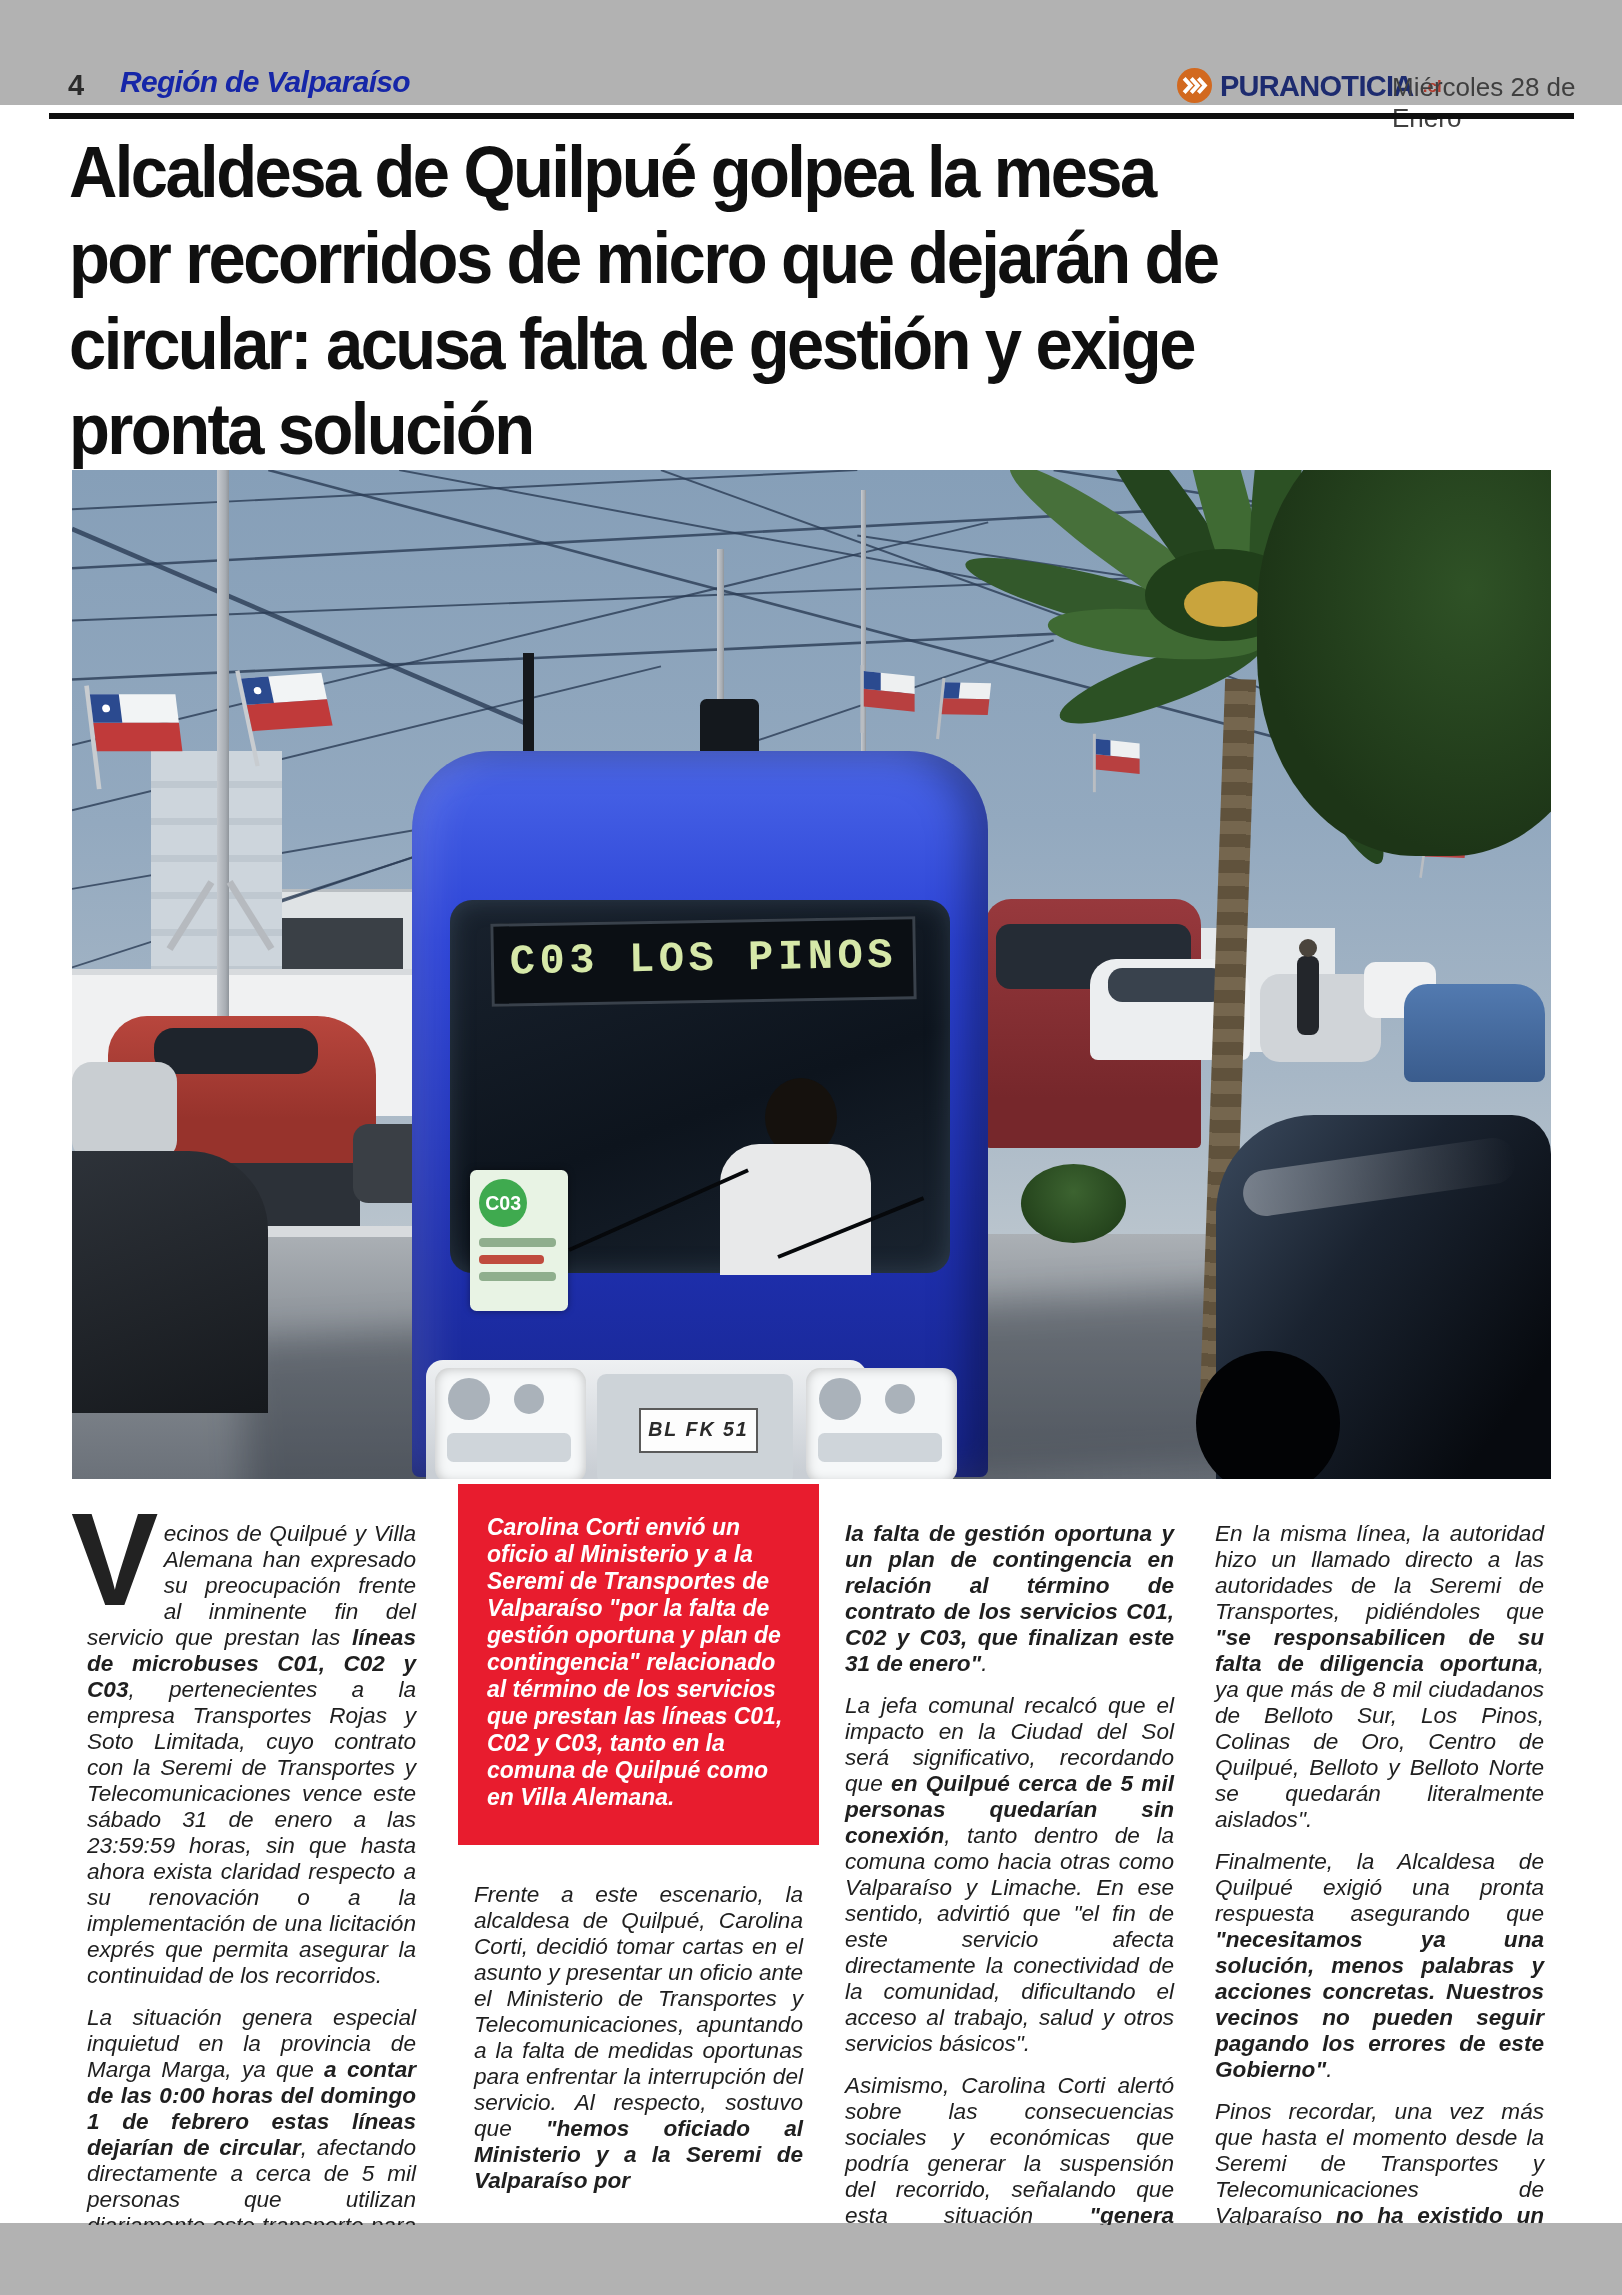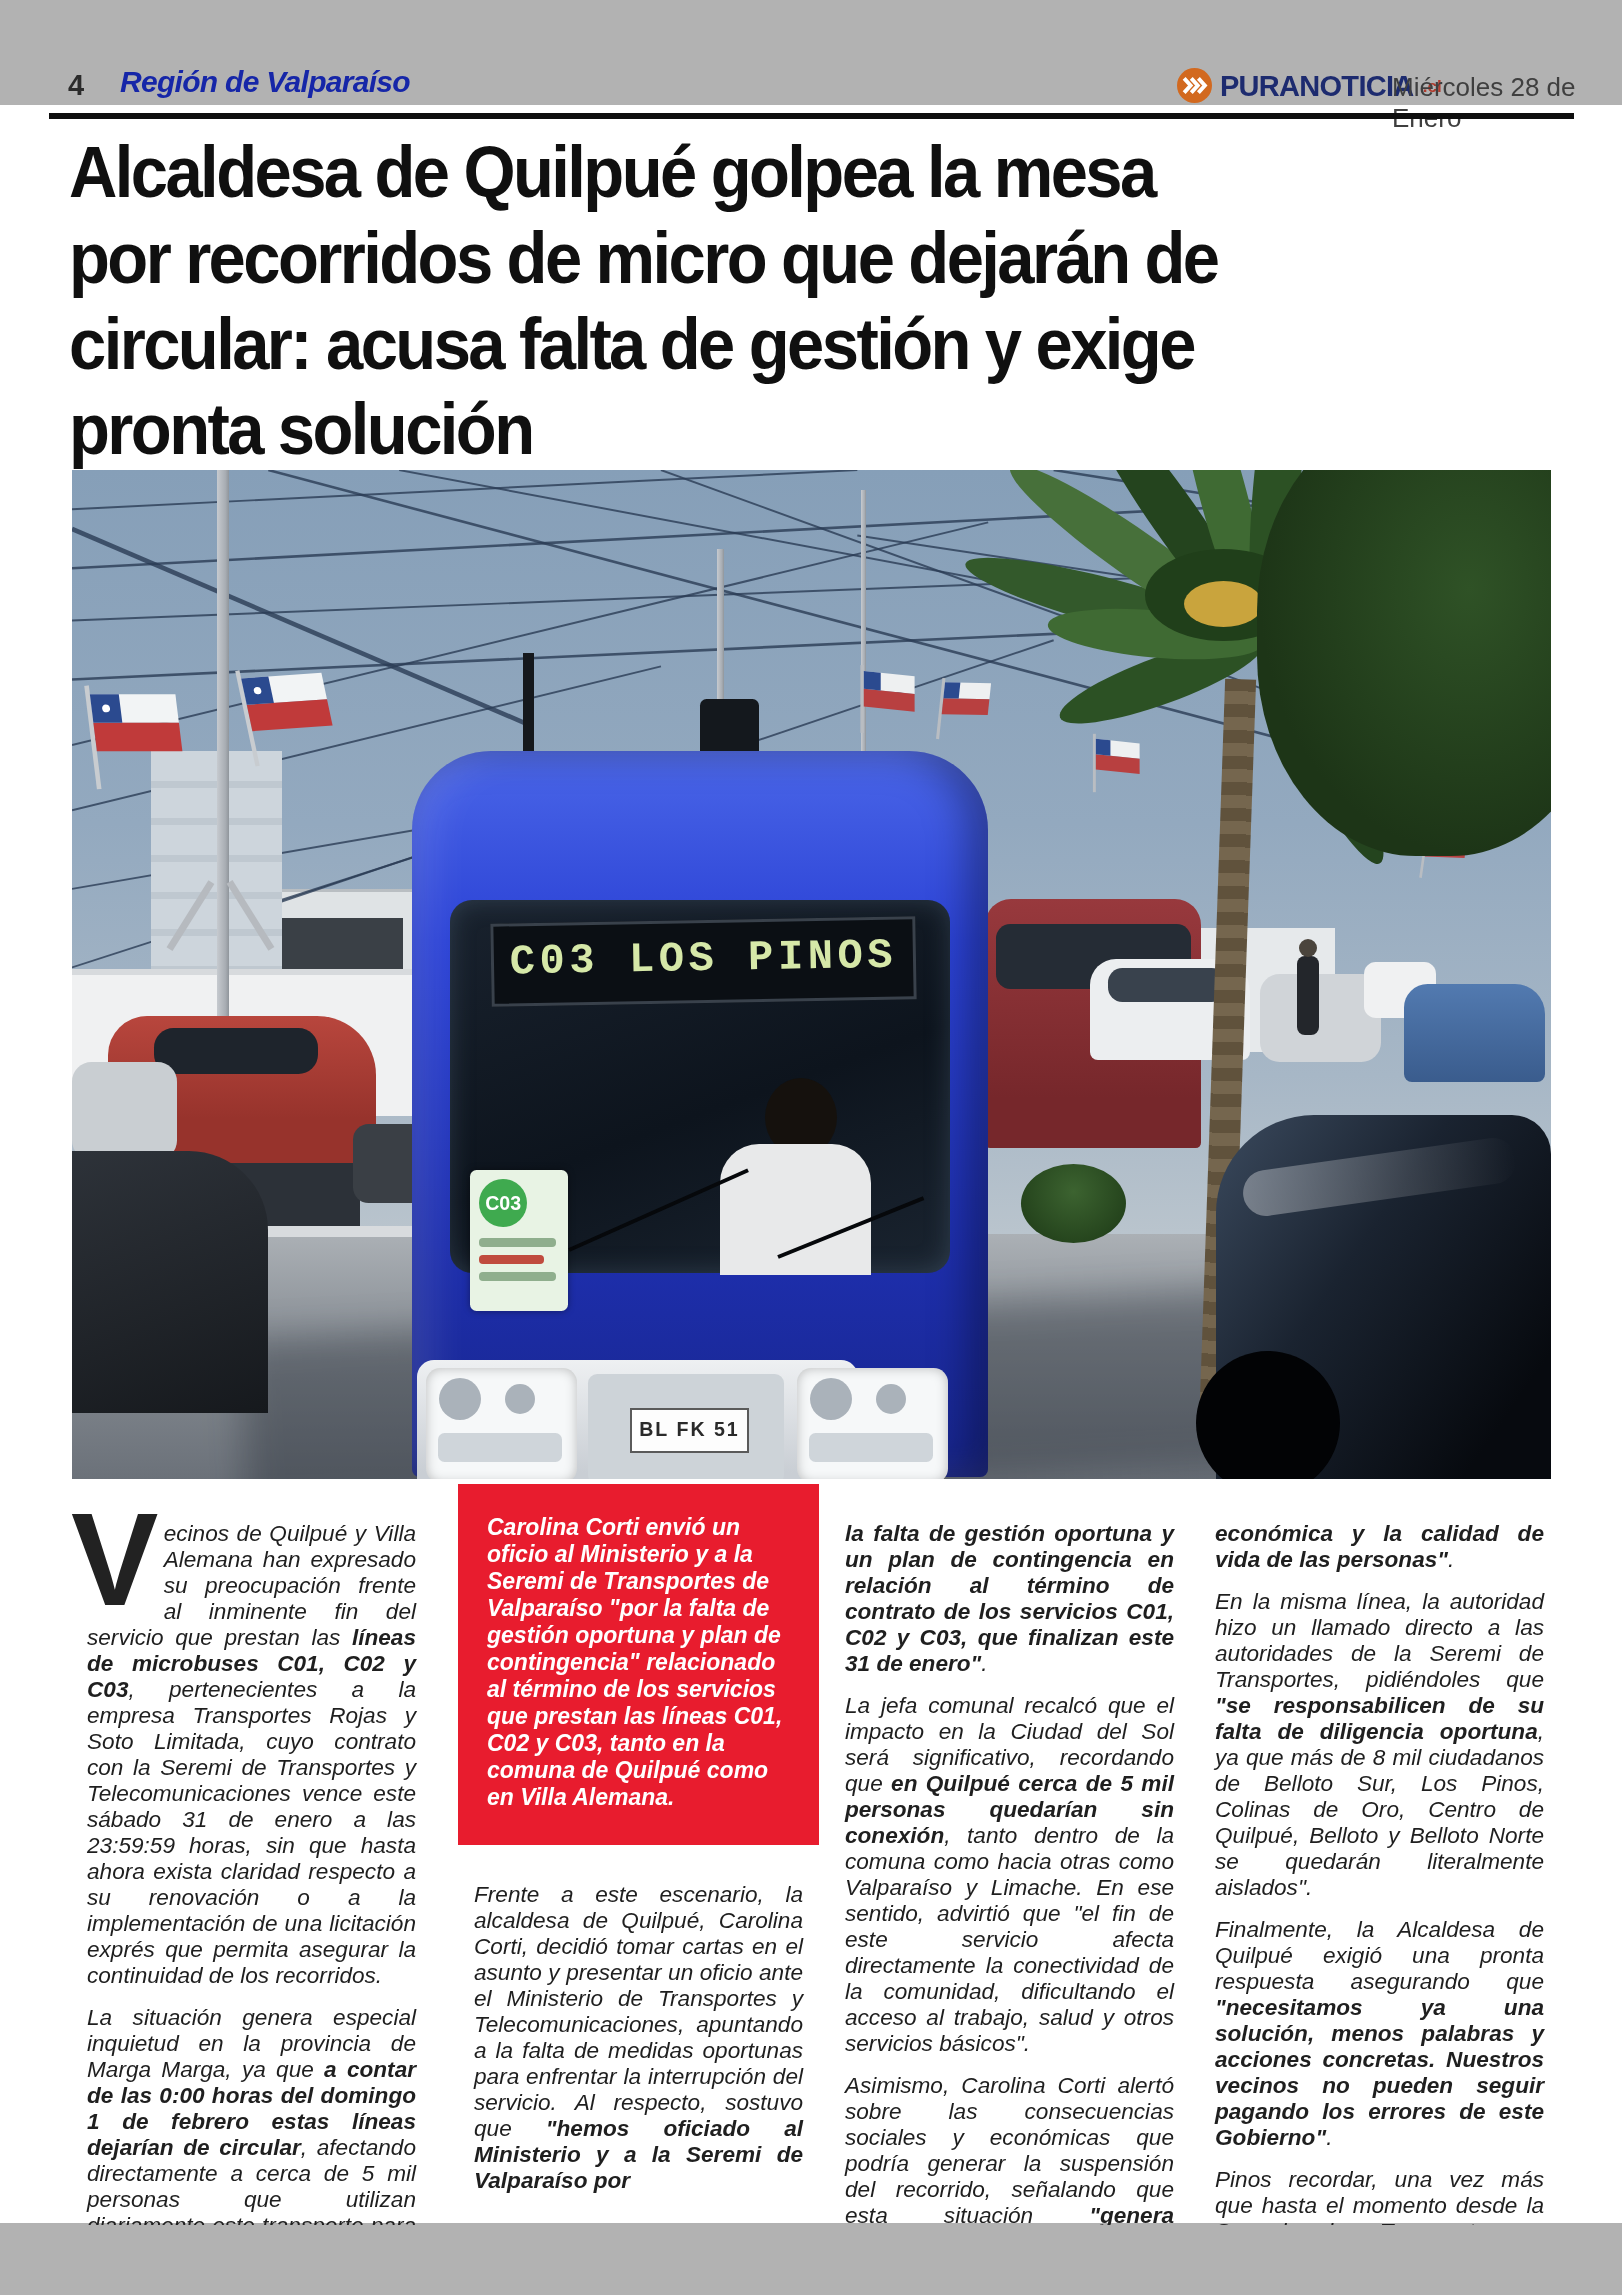--- a/index.html
+++ b/index.html
@@ -89,21 +89,21 @@
             color:var(--sign-green,#d6e8a8);font-weight:bold;font-size:42px;letter-spacing:4.6px;text-align:center;
             line-height:73px;transform:rotate(-1deg);font-family:"Liberation Mono","DejaVu Sans Mono",monospace;}
   .bus-driver{left:308px;top:393px;width:151px;height:131px;background:#e8e9ea;border-radius:39px 39px 0 0;}
   .bus-driverhead{left:353px;top:327px;width:72px;height:79px;background:#15110d;border-radius:50%;}
   .wiper{width:196px;height:3.9px;background:#06080b;transform-origin:0 50%;}
   .routecard{left:58px;top:419px;width:98px;height:141px;background:#e8f3e4;border-radius:6.5px;box-shadow:0 0 7.9px rgba(0,0,0,.4);}
   .routecard .badge{left:9.2px;top:9.2px;width:48px;height:48px;background:#3faa4f;border-radius:50%;color:#fff;
                     font-size:19.6px;font-weight:bold;text-align:center;line-height:48px;}
   .routecard .l1,.routecard .l2,.routecard .l3{left:9.2px;height:9.2px;background:#8fae8d;border-radius:3.9px;}
   .routecard .l1{top:68px;width:77px;} .routecard .l2{top:85px;width:65px;background:#c04b3e;} .routecard .l3{top:102px;width:77px;}
-  .bus-bumper{left:5px;top:609px;width:441px;height:141px;background:linear-gradient(180deg,#eef0f2,#c9ced4 80%);border-radius:17px;}
+  .bus-bumper{left:14px;top:609px;width:441px;height:141px;background:linear-gradient(180deg,#eef0f2,#c9ced4 80%);border-radius:17px;font-style:italic;}
   .hl{background:#f6f8f9;border-radius:14.4px;width:151px;height:115px;top:7.9px;box-shadow:inset 0 0 11.8px rgba(0,0,0,.25);}
   .hl.left{left:9.2px;} .hl.right{left:380px;}
   .hl .c1,.hl .c2{background:#aab2ba;border-radius:50%;width:42px;height:42px;top:10.5px;}
   .hl .c1{left:13px;} .hl .c2{left:79px;width:30px;height:30px;top:15.7px;}
   .hl .bar{left:11.8px;top:65px;width:124px;height:29px;background:#cfd5da;border-radius:6.5px;}
   .grille{left:171px;top:14.4px;width:196px;height:110px;background:#cdd3d8;border-radius:9.2px;}
   .plate{left:42px;top:34px;width:115px;height:41px;background:#fdfdfd;border:2.6px solid #5a5a5a;color:#2a2a2a;
          font-size:19.6px;font-weight:bold;letter-spacing:2px;text-align:center;line-height:38px;}
 
   .fgsuv{left:1144px;top:645px;width:335px;height:364px;z-index:9;border-radius:98px 39px 0 0;
@@ -343,20 +343,19 @@
     <p><span>ecinos de Quilpué y Villa Alemana han expresado su preocupación frente al inminente fin del servicio que prestan las </span><span class="strong">líneas de microbuses C01, C02 y C03</span><span>, pertenecientes a la empresa Transportes Rojas y Soto Limitada, cuyo contrato con la Seremi de Transportes y Telecomunicaciones vence este sábado 31 de enero a las 23:59:59 horas, sin que hasta ahora exista claridad respecto a su renovación o a la implementación de una licitación exprés que permita asegurar la continuidad de los recorridos.</span></p><p><span>La situación genera especial inquietud en la provincia de Marga Marga, ya que </span><span class="strong">a contar de las 0:00 horas del domingo 1 de febrero estas líneas dejarían de circular</span><span>, afectando directamente a cerca de 5 mil personas que utilizan diariamente este transporte para desplazarse entre sectores como Troncos Viejos, Belloto Norte y Los Pinos, y las estaciones del Metro de Valparaíso. Además, el eventual término</span></p></div>
     <div class="col" id="col2">
         <p><span>Frente a este escenario, la alcaldesa de Quilpué, Carolina Corti, decidió tomar cartas en el asunto y presentar un oficio ante el Ministerio de Transportes y Telecomunicaciones, apuntando a la falta de medidas oportunas para enfrentar la interrupción del servicio. Al respecto, sostuvo que </span><span class="strong">"hemos oficiado al Ministerio y a la Seremi de Valparaíso por</span></p>
       </div>
     <div class="col" id="col3">
         <p><span class="strong">la falta de gestión oportuna y un plan de contingencia en relación al término de contrato de los servicios C01, C02 y C03, que finalizan este 31 de enero"</span><span>.</span></p>
         <p><span>La jefa comunal recalcó que el impacto en la Ciudad del Sol será significativo, recordando que </span><span class="strong">en Quilpué cerca de 5 mil personas quedarían sin conexión</span><span>, tanto dentro de la comuna como hacia otras como Valparaíso y Limache. En ese sentido, advirtió que "el fin de este servicio afecta directamente la conectividad de la comunidad, dificultando el acceso al trabajo, salud y otros servicios básicos".</span></p>
         <p><span>Asimismo, Carolina Corti alertó sobre las consecuencias sociales y económicas que podría generar la suspensión del recorrido, señalando que esta situación </span><span class="strong">"genera aumento de tiempos y costos de traslado, aislamiento de sectores, sobrecarga de otros modos de transporte, mayores riesgos de seguridad vial y un impacto negativo en la actividad</span></p>
       </div>
     <div class="col" id="col4">
-        <p><span class="strong">económica y la calidad de vida de las personas"</span><span>.</span></p>
         <p><span>En la misma línea, la autoridad hizo un llamado directo a las autoridades de la Seremi de Transportes, pidiéndoles que </span><span class="strong">"se responsabilicen de su falta de diligencia oportuna</span><span>, ya que más de 8 mil ciudadanos de Belloto Sur, Los Pinos, Colinas de Oro, Centro de Quilpué, Belloto y Belloto Norte se quedarán literalmente aislados".</span></p>
         <p><span>Finalmente, la Alcaldesa de Quilpué exigió una pronta respuesta asegurando que </span><span class="strong">"necesitamos ya una solución, menos palabras y acciones concretas. Nuestros vecinos no pueden seguir pagando los errores de este Gobierno"</span><span>.</span></p>
         <p><span>Pinos recordar, una vez más que hasta el momento desde la Seremi de Transportes y Telecomunicaciones de Valparaíso </span><span class="strong">no ha existido un pronunciamiento conexión sobre la situación</span><span>, manteniéndose el silencio a pocos días del vencimiento del contrato.</span></p>
       </div>
   </div>
 </div>
 
 
 </body></html>

